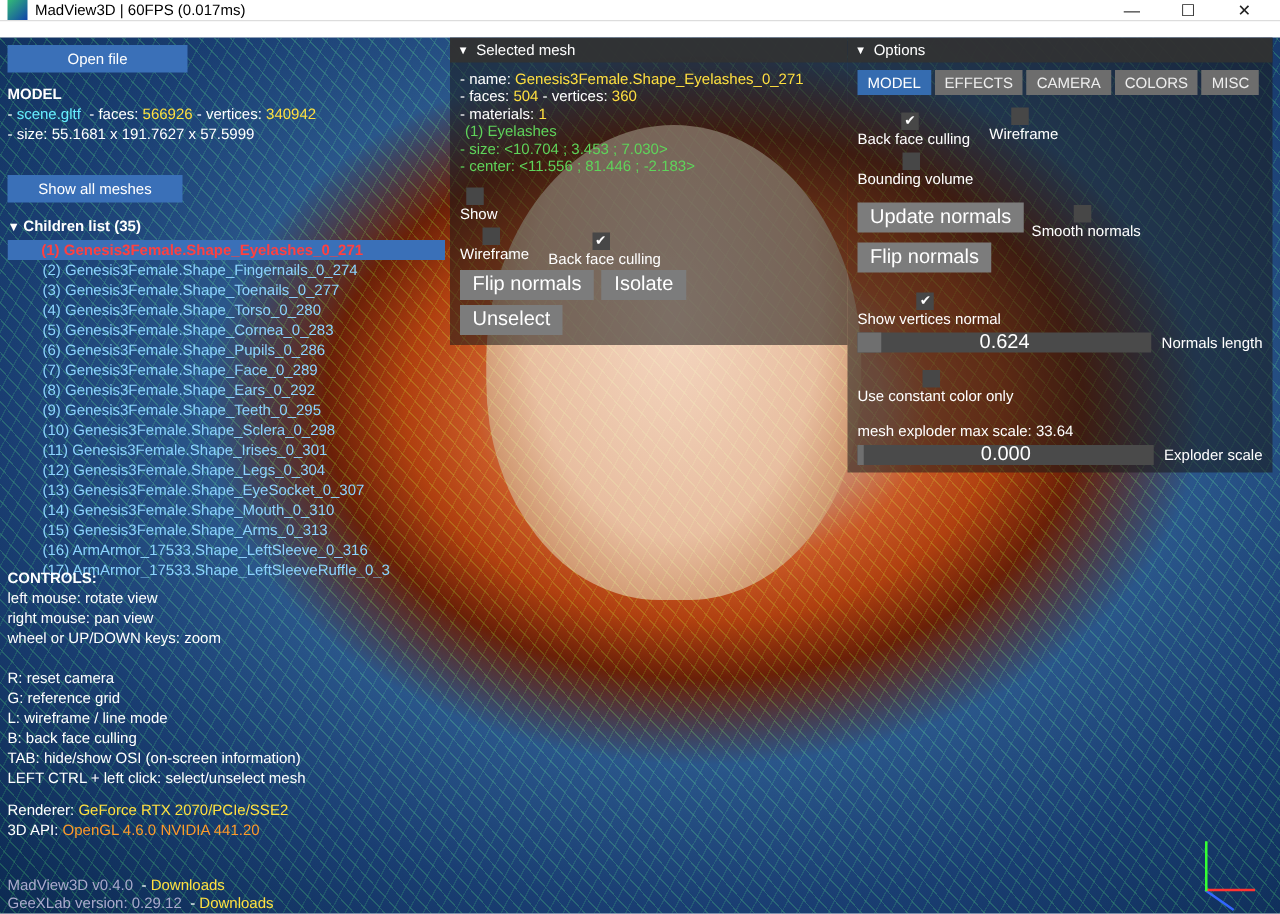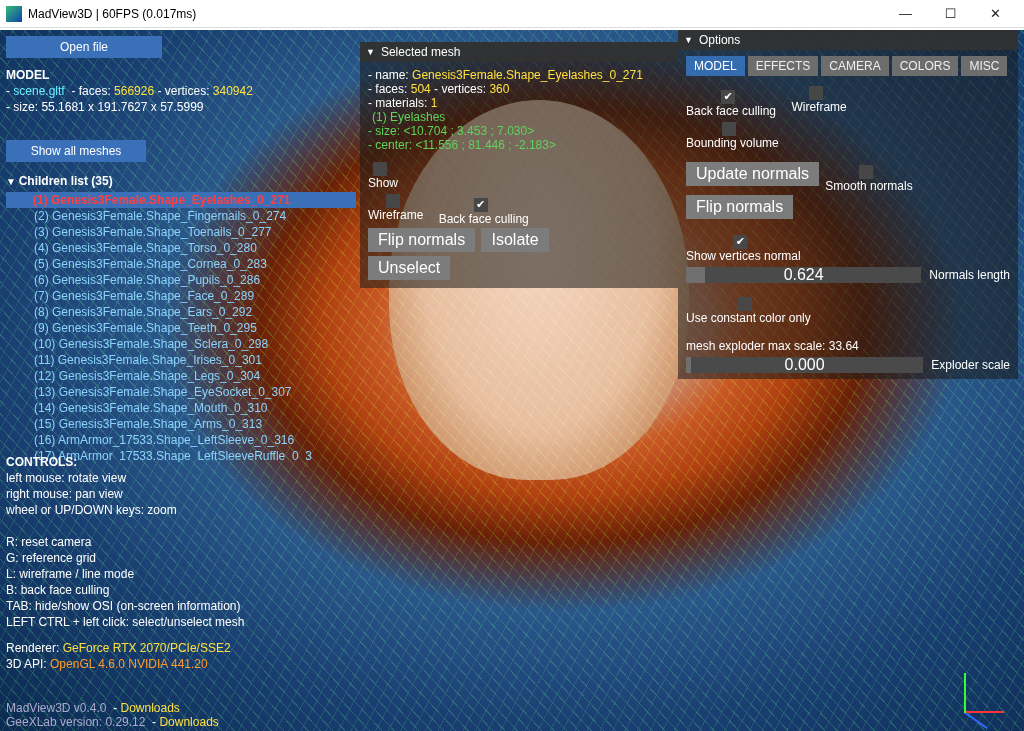--- a/index.html
+++ b/index.html
@@ -6,21 +6,21 @@
   body {
     font-family: "Segoe UI", Tahoma, sans-serif;
     font-size: 12px;
     width: 1024px;
     height: 731px;
     overflow: hidden;
     background: #fff;
     position: relative;
   }
   .titlebar {
-    height: 28px;
+    height: 17px;
     background: #fff;
     display: flex;
     align-items: center;
     padding: 0 6px;
     border-bottom: 1px solid #ddd;
   }
   .titlebar .icon {
     width: 16px; height: 16px;
     background: linear-gradient(135deg,#3b7,#14a);
     margin-right: 6px;
@@ -119,21 +119,21 @@
   .panel .titlebar2 {
     background:rgba(50,50,50,0.9);
     padding:3px 6px;
     display:flex; align-items:center;
   }
   .panel .titlebar2::before {
     content:"▼"; font-size:9px; margin-right:6px;
   }
   .panel .body { padding:6px 8px; }
 
-  .selpanel { left:360px; top:12px; width:318px; }
+  .selpanel { left:360px; top:0; width:318px; }
   .optpanel { left:678px; top:0; width:340px; }
 
   .chk {
     display:inline-flex; align-items:center;
     margin-right:12px; margin-top:4px;flex-direction:column;
   }
   .chk .box {
     width:14px; height:14px; background:#474747; margin-right:6px;
     display:flex; align-items:center; justify-content:center;
     font-size:11px; color:#fff;
@@ -184,21 +184,21 @@
 <div class="viewport">
   <div class="face"></div>
   <div class="normals-overlay"></div>
   <div class="axes">
     <div class="z"></div>
       <div class="x"></div>
       <div class="y"></div>
   </div>
 
   <div class="leftpanel">
-    <button class="btn bluebtn" style="width:156px">Open file</button>
+    <button class="btn bluebtn" style="width:144px">Open file</button>
     <div class="sectionhead" style="color:#fff;margin-top:10px;">MODEL</div>
     <div class="kvline">
       - <span class="cyan">scene.gltf</span>
       &nbsp;- <span class="white">faces:</span>
       <span class="yellow">566926</span>
       - <span class="white">vertices:</span>
       <span class="yellow">340942</span>
     </div>
     <div class="kvline">
       - <span class="white">size:</span>

